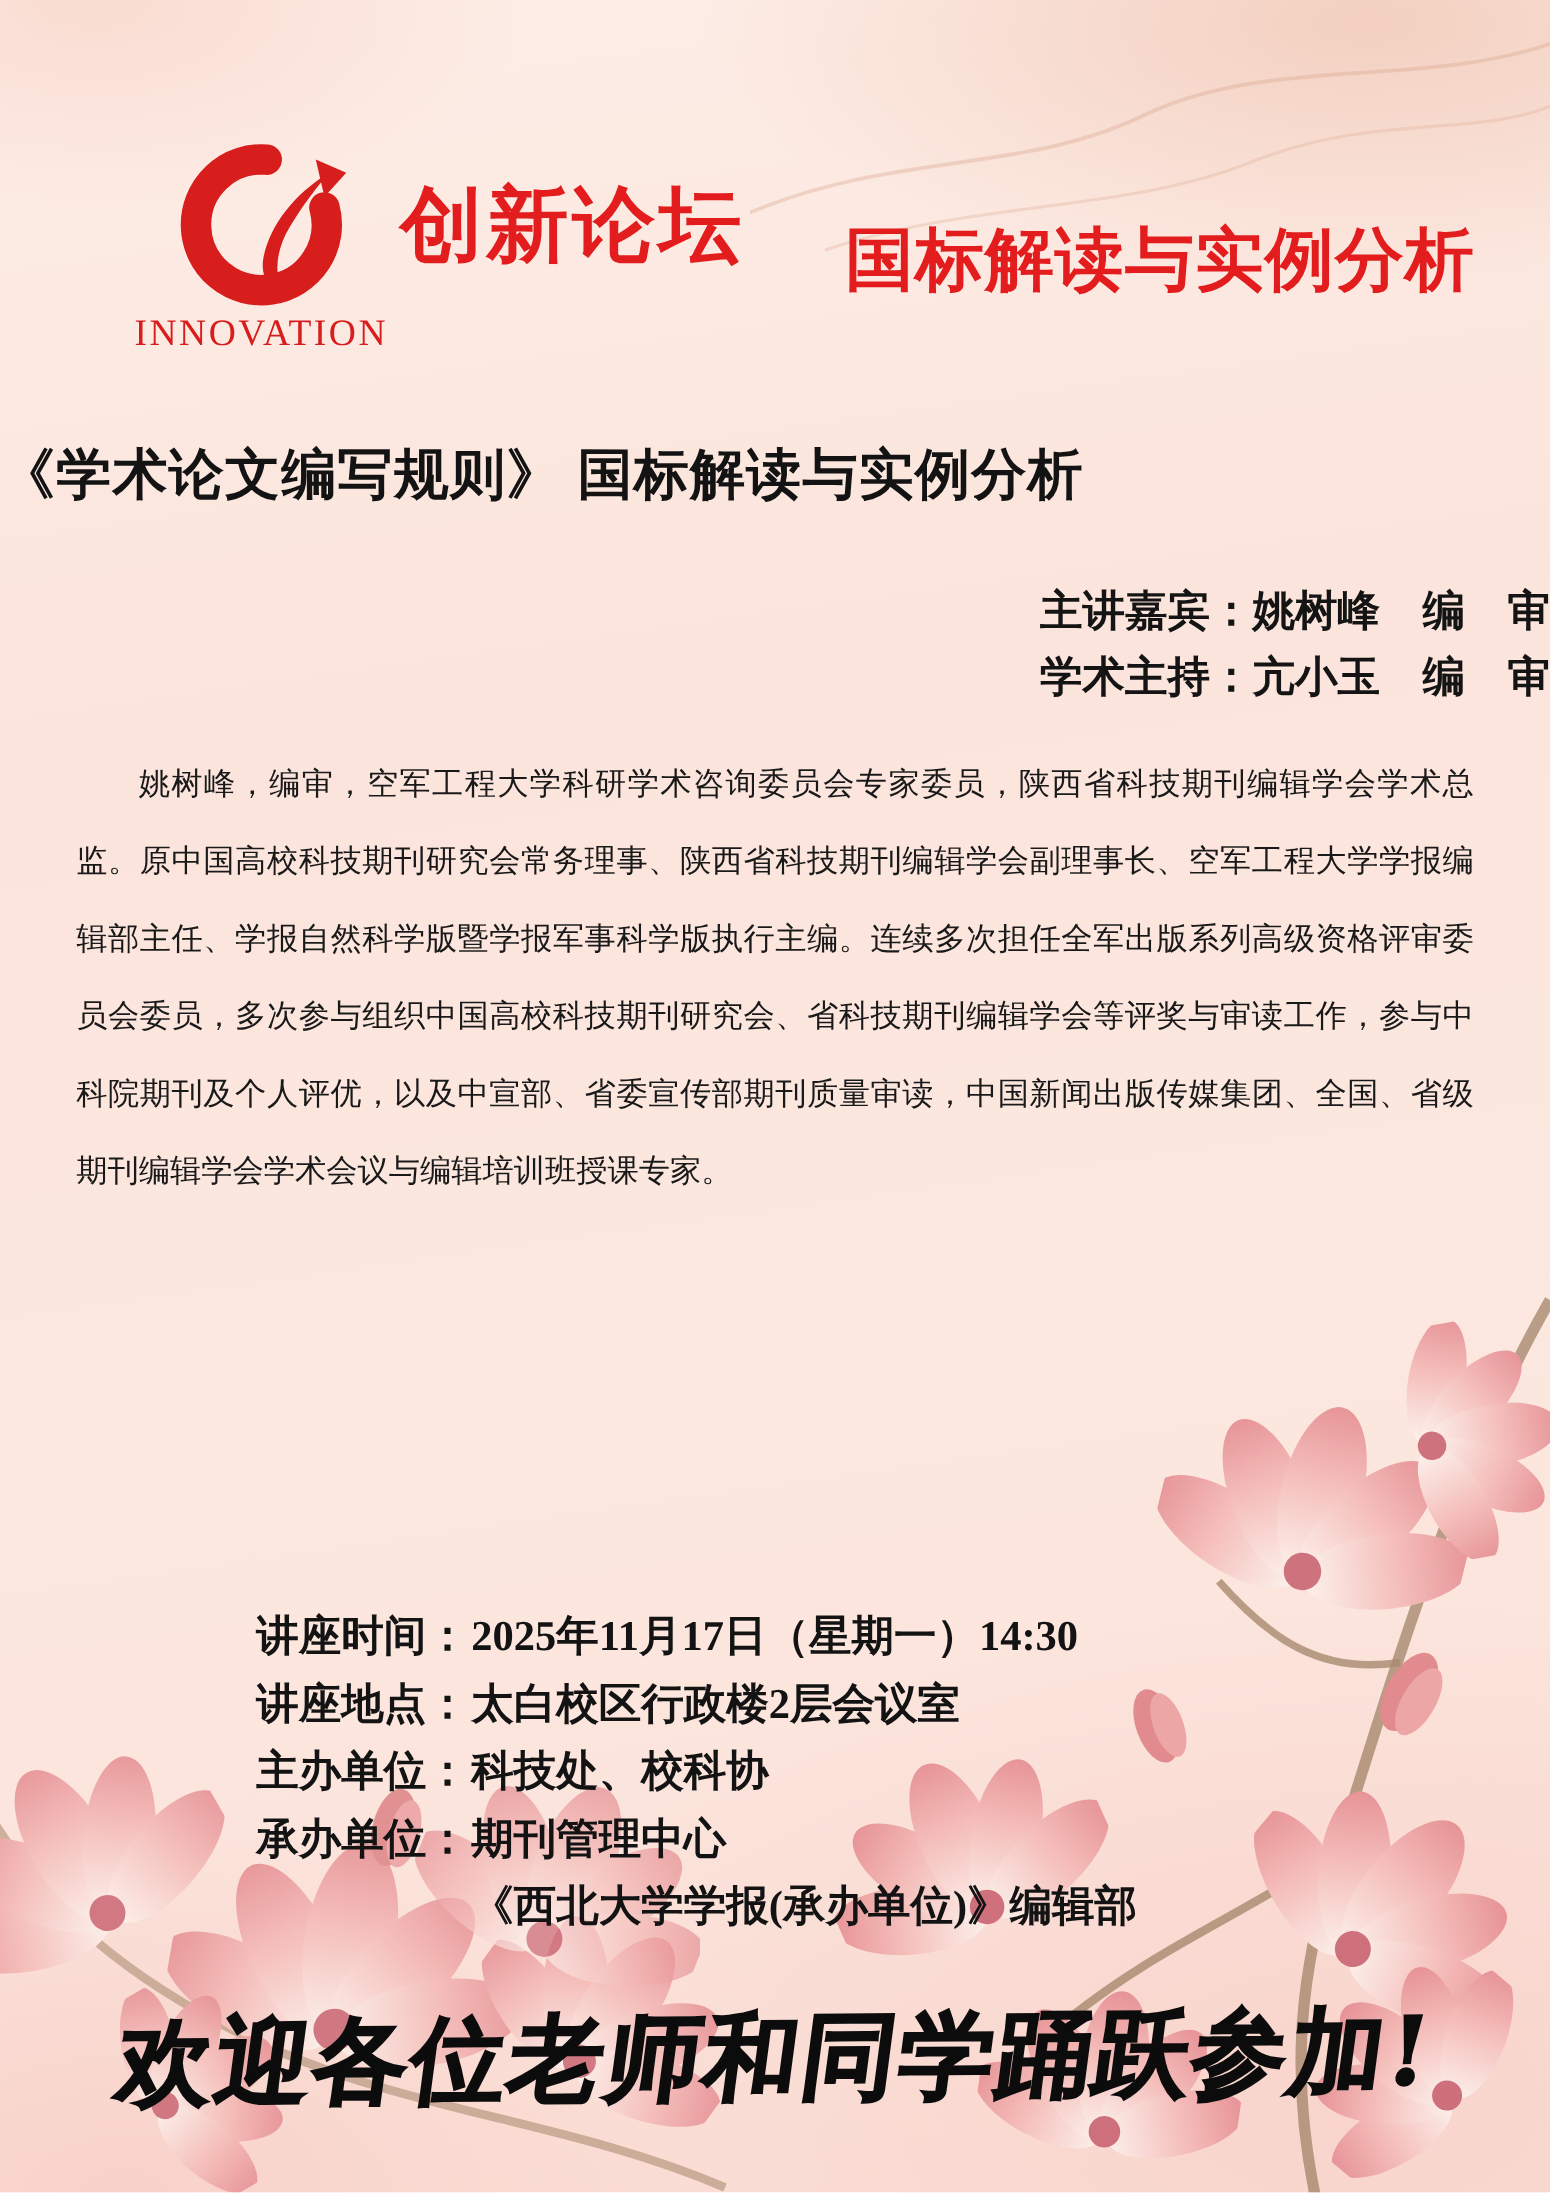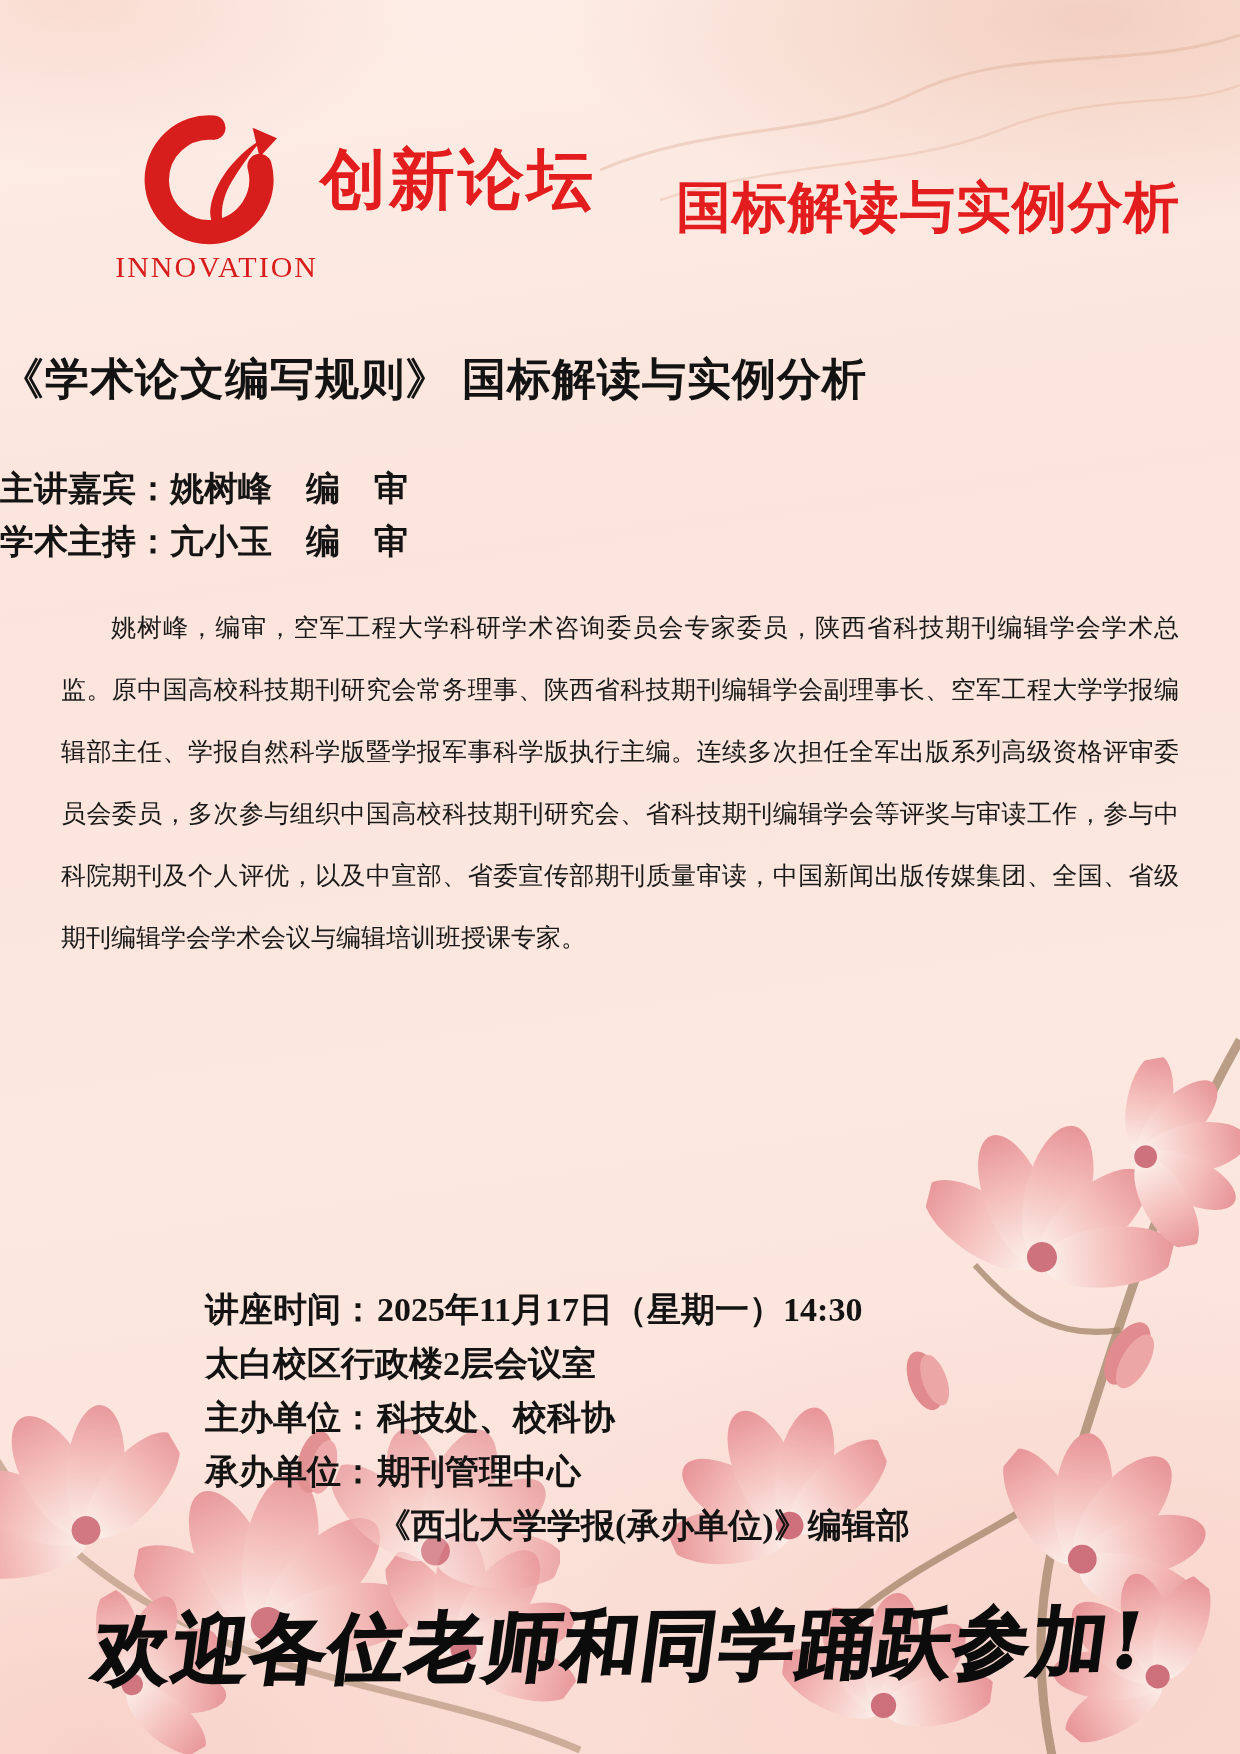--- a/index.html
+++ b/index.html
@@ -13,41 +13,41 @@
       radial-gradient(ellipse 760px 300px at 88% 1%, rgba(235,185,163,0.55), transparent 70%),
       radial-gradient(ellipse 500px 240px at 6% 0%, rgba(246,205,192,0.55), transparent 70%),
       radial-gradient(ellipse 980px 560px at 88% 96%, rgba(248,210,202,0.85), transparent 72%),
       radial-gradient(ellipse 700px 420px at 8% 100%, rgba(247,206,198,0.8), transparent 72%),
       linear-gradient(172deg,#fdeee7 0%,#fbe4db 32%,#fce8e0 62%,#fadfd6 100%);
   }
   .layer-deco{position:absolute;z-index:1;pointer-events:none;}
   .layer-text{position:absolute;z-index:3;}
 
   
-  .logo{left:100px;top:112px;width:218px;text-align:right;}
+  .logo{left:100px;top:112px;width:218px;text-align:center;}
   .logo svg{width:176px;height:136px;display:block;margin:0 auto;}
   .logo-text{
     margin-top:2px;color:#d81d1d;font-size:30px;letter-spacing:2px;
     font-family:"Liberation Serif",serif;white-space:nowrap;
   }
   .forum-title{
     left:320px;top:146px;font-size:66px;font-weight:bold;color:#e31d1d;
     font-family:"Liberation Sans",sans-serif;letter-spacing:3px;line-height:1;
   }
   .lecture-number{
     left:676px;top:180px;font-size:55px;font-weight:bold;color:#e31d1d;
     line-height:1;letter-spacing:1px;
   }
 
   
   .main-title{
     left:0;right:0;top:350px;text-align:left;
     font-size:44px;font-weight:bold;letter-spacing:1px;color:#131313;
   }
-  .speaker-line{left:0;right:0;text-align:left;font-size:34px;font-weight:bold;color:#141414;}
+  .speaker-line{left:0;right:0;text-align:right;font-size:34px;font-weight:bold;color:#141414;}
   .speaker-1{top:466px;}
   .speaker-2{top:519px;}
 
   .bio{
     left:61px;top:597px;width:1118px;
     font-size:25px;line-height:62px;text-align:justify;text-indent:2em;color:#191919;
   }
 
   
   .details{left:205px;top:1283px;font-size:34px;font-weight:bold;color:#131313;}
@@ -143,20 +143,21 @@
   <div class="layer-text speaker-line speaker-2">学术主持：亢小玉　编　审</div>
 
   <div class="layer-text bio">姚树峰，编审，空军工程大学科研学术咨询委员会专家委员，陕西省科技期刊编辑学会学术总监。原中国高校科技期刊研究会常务理事、陕西省科技期刊编辑学会副理事长、空军工程大学学报编辑部主任、学报自然科学版暨学报军事科学版执行主编。连续多次担任全军出版系列高级资格评审委员会委员，多次参与组织中国高校科技期刊研究会、省科技期刊编辑学会等评奖与审读工作，参与中科院期刊及个人评优，以及中宣部、省委宣传部期刊质量审读，中国新闻出版传媒集团、全国、省级期刊编辑学会学术会议与编辑培训班授课专家。</div>
 
   <div class="layer-text details">
     <div class="detail-row">
       <span class="detail-label">讲座时间：</span>
       <span class="detail-value">2025年11月17日（星期一）14:30</span>
     </div>
     <div class="detail-row">
+      <span class="detail-label">讲座地点：</span>
       <span class="detail-value">太白校区行政楼2层会议室</span>
     </div>
     <div class="detail-row">
       <span class="detail-label">主办单位：</span>
       <span class="detail-value">科技处、校科协</span>
     </div>
     <div class="detail-row">
       <span class="detail-label">承办单位：</span>
       <span class="detail-value">期刊管理中心</span>
     </div>

